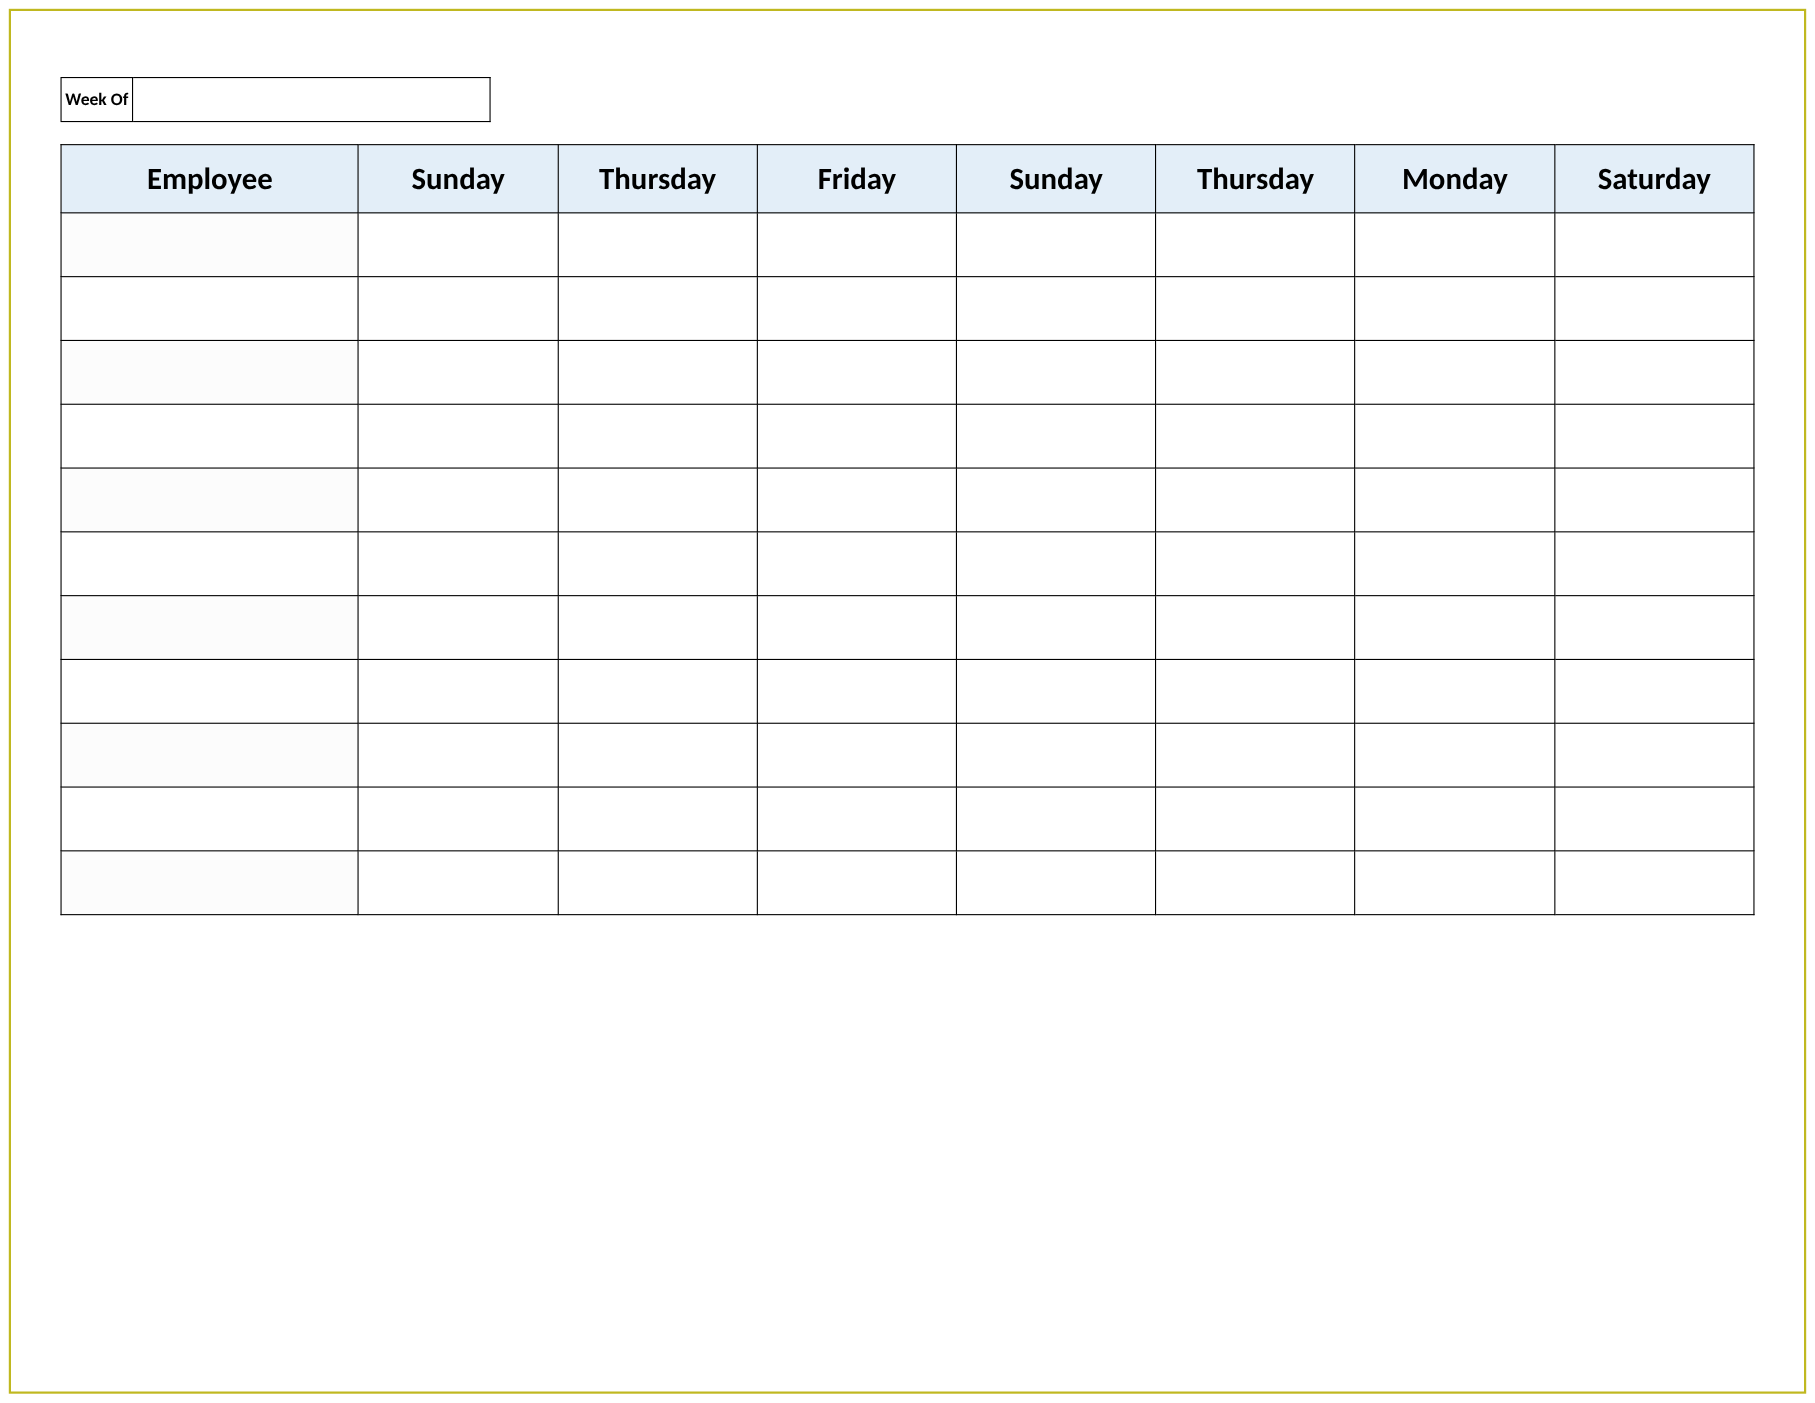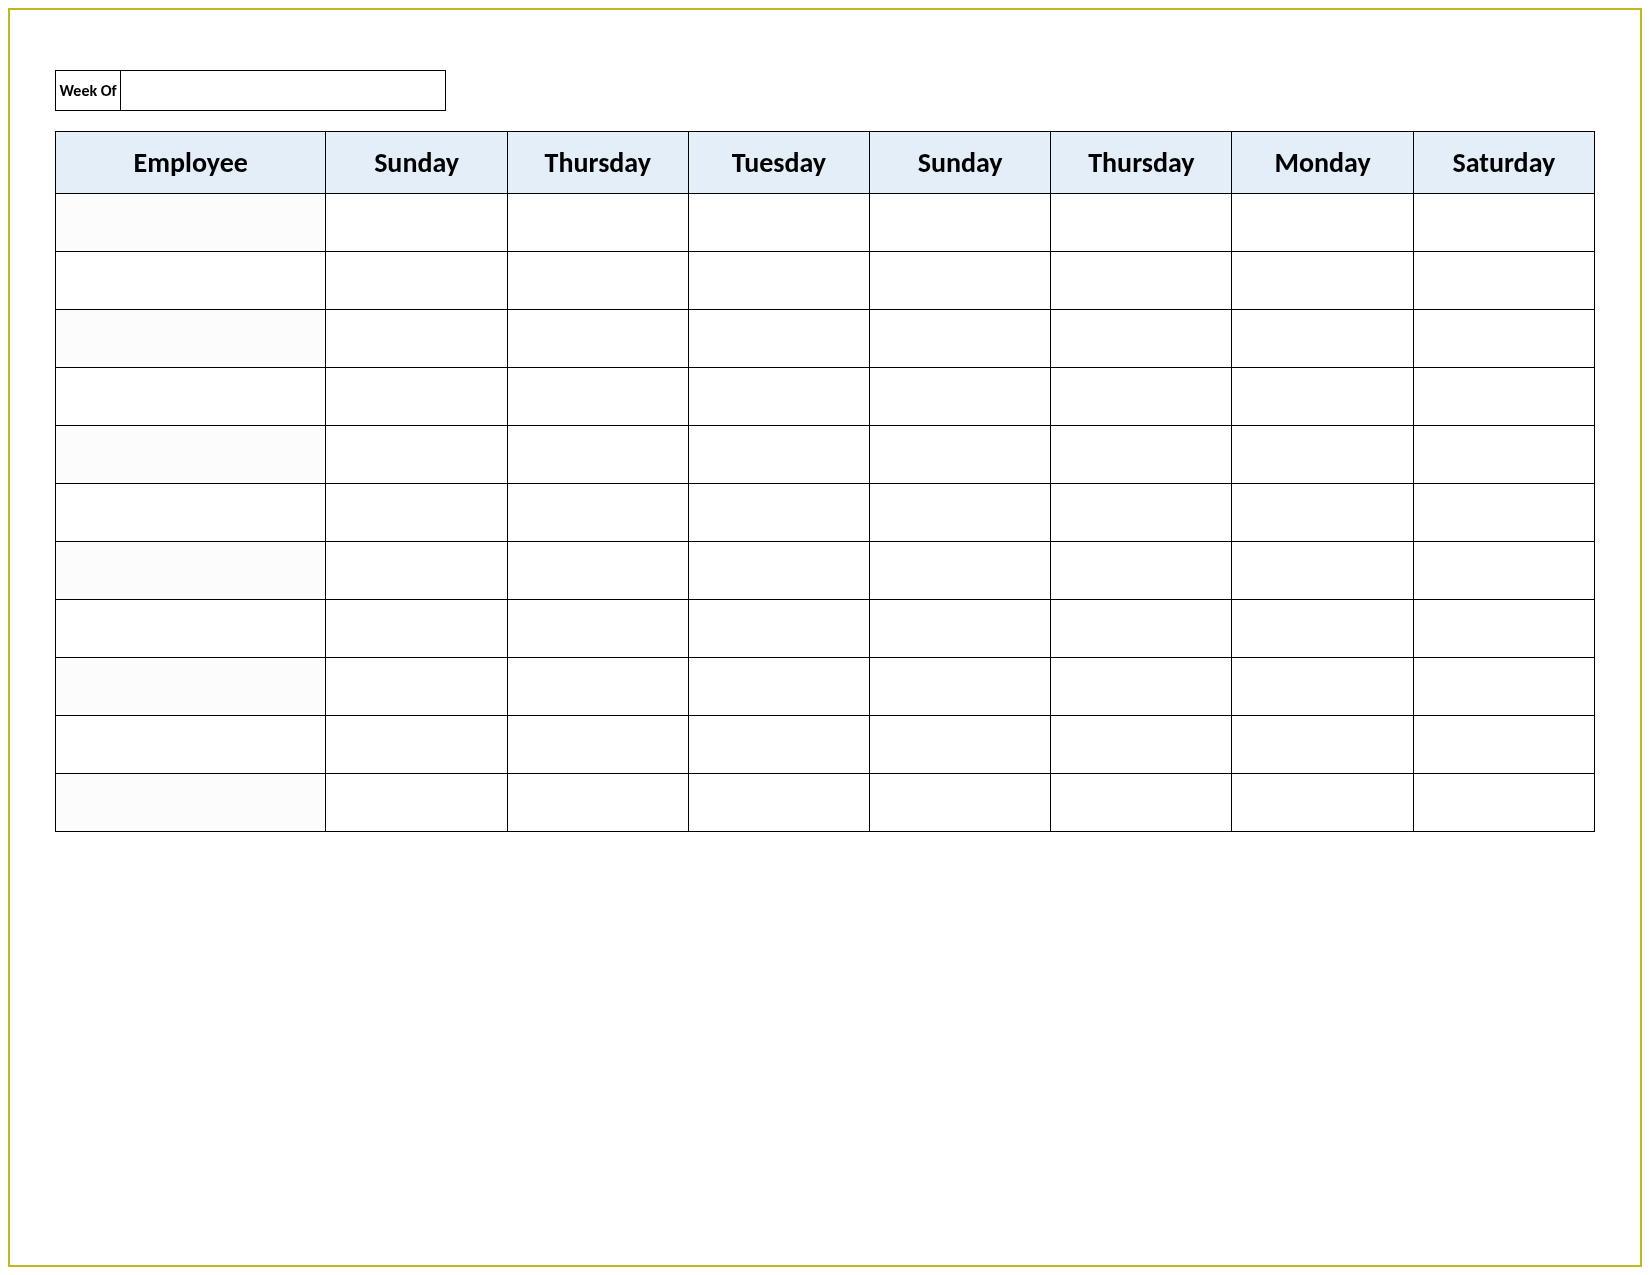--- a/index.html
+++ b/index.html
@@ -90,21 +90,21 @@
     <div class="week-of-label">Week Of</div>
     <div class="week-of-value"></div>
   </div>
 
   <table class="schedule-table">
     <thead>
       <tr>
         <th class="col-employee">Employee</th>
         <th class="col-day">Sunday</th>
         <th class="col-day">Thursday</th>
-        <th class="col-day">Tuesday</th>
+        <th class="col-day">Friday</th>
         <th class="col-day">Sunday</th>
         <th class="col-day">Thursday</th>
         <th class="col-day">Monday</th>
         <th class="col-day">Saturday</th>
       </tr>
     </thead>
     <tbody id="schedule-body">
     <tr>
           <td class="col-employee employee-cell"></td>
           <td class="col-day"></td>

